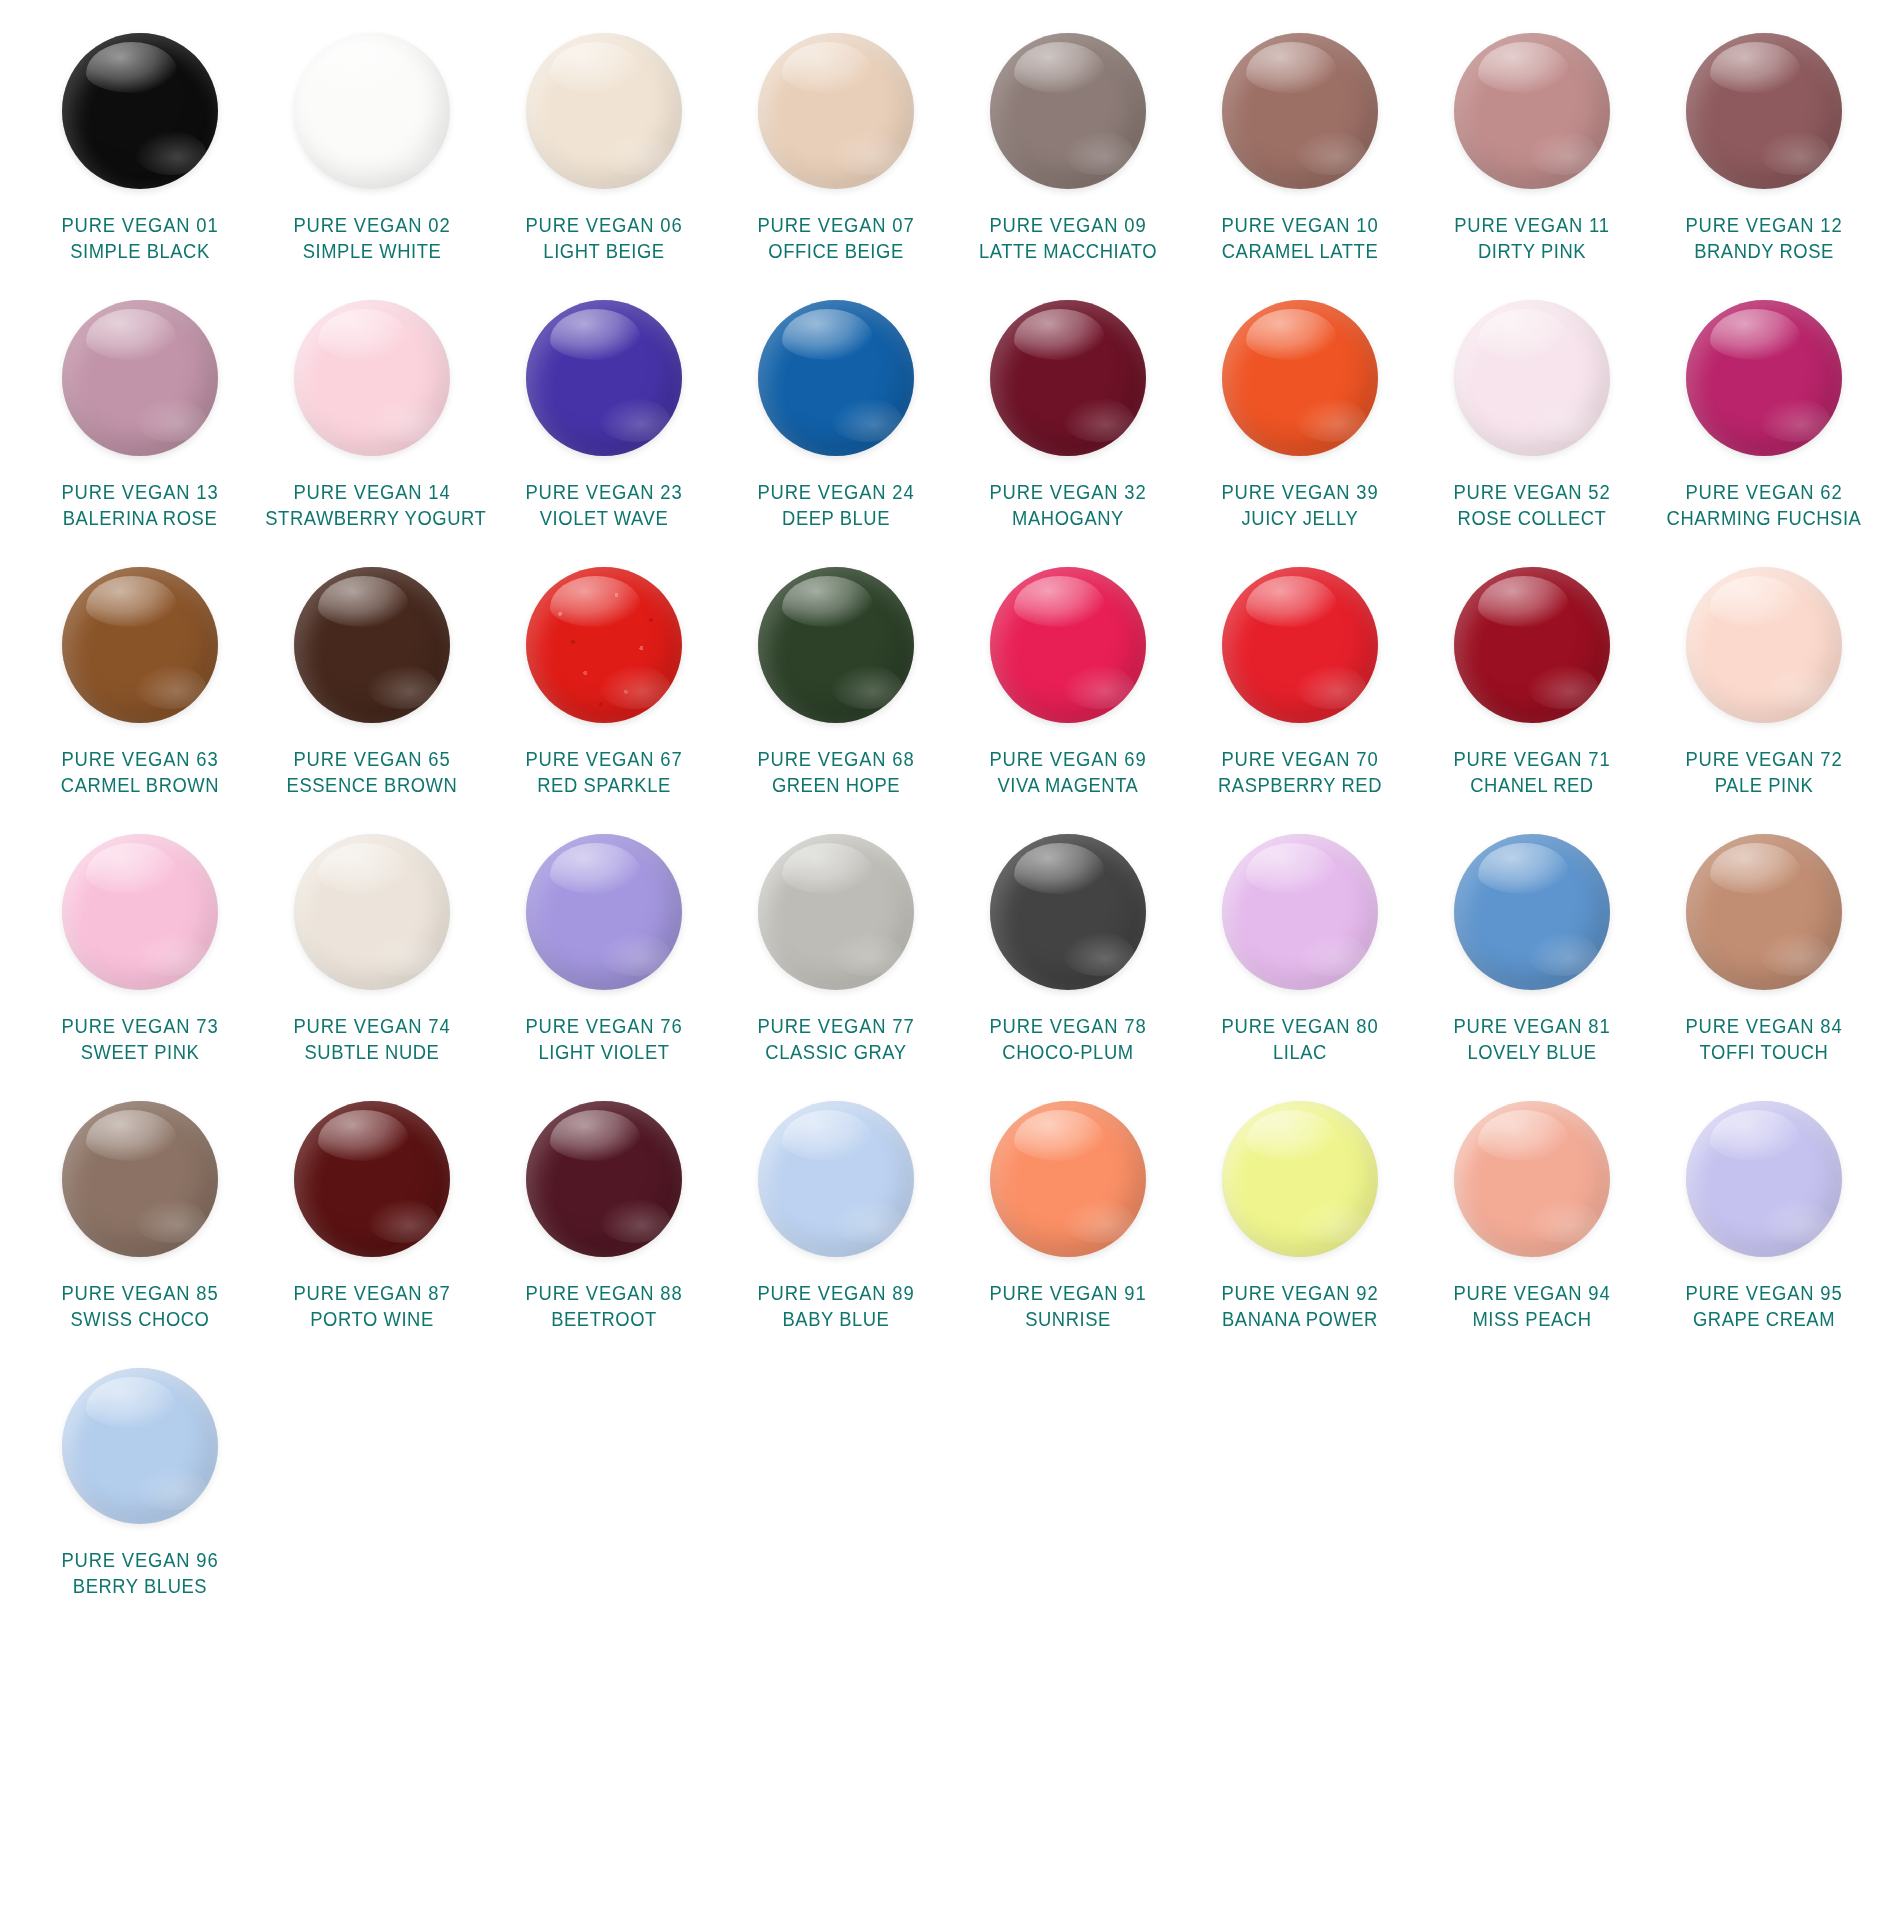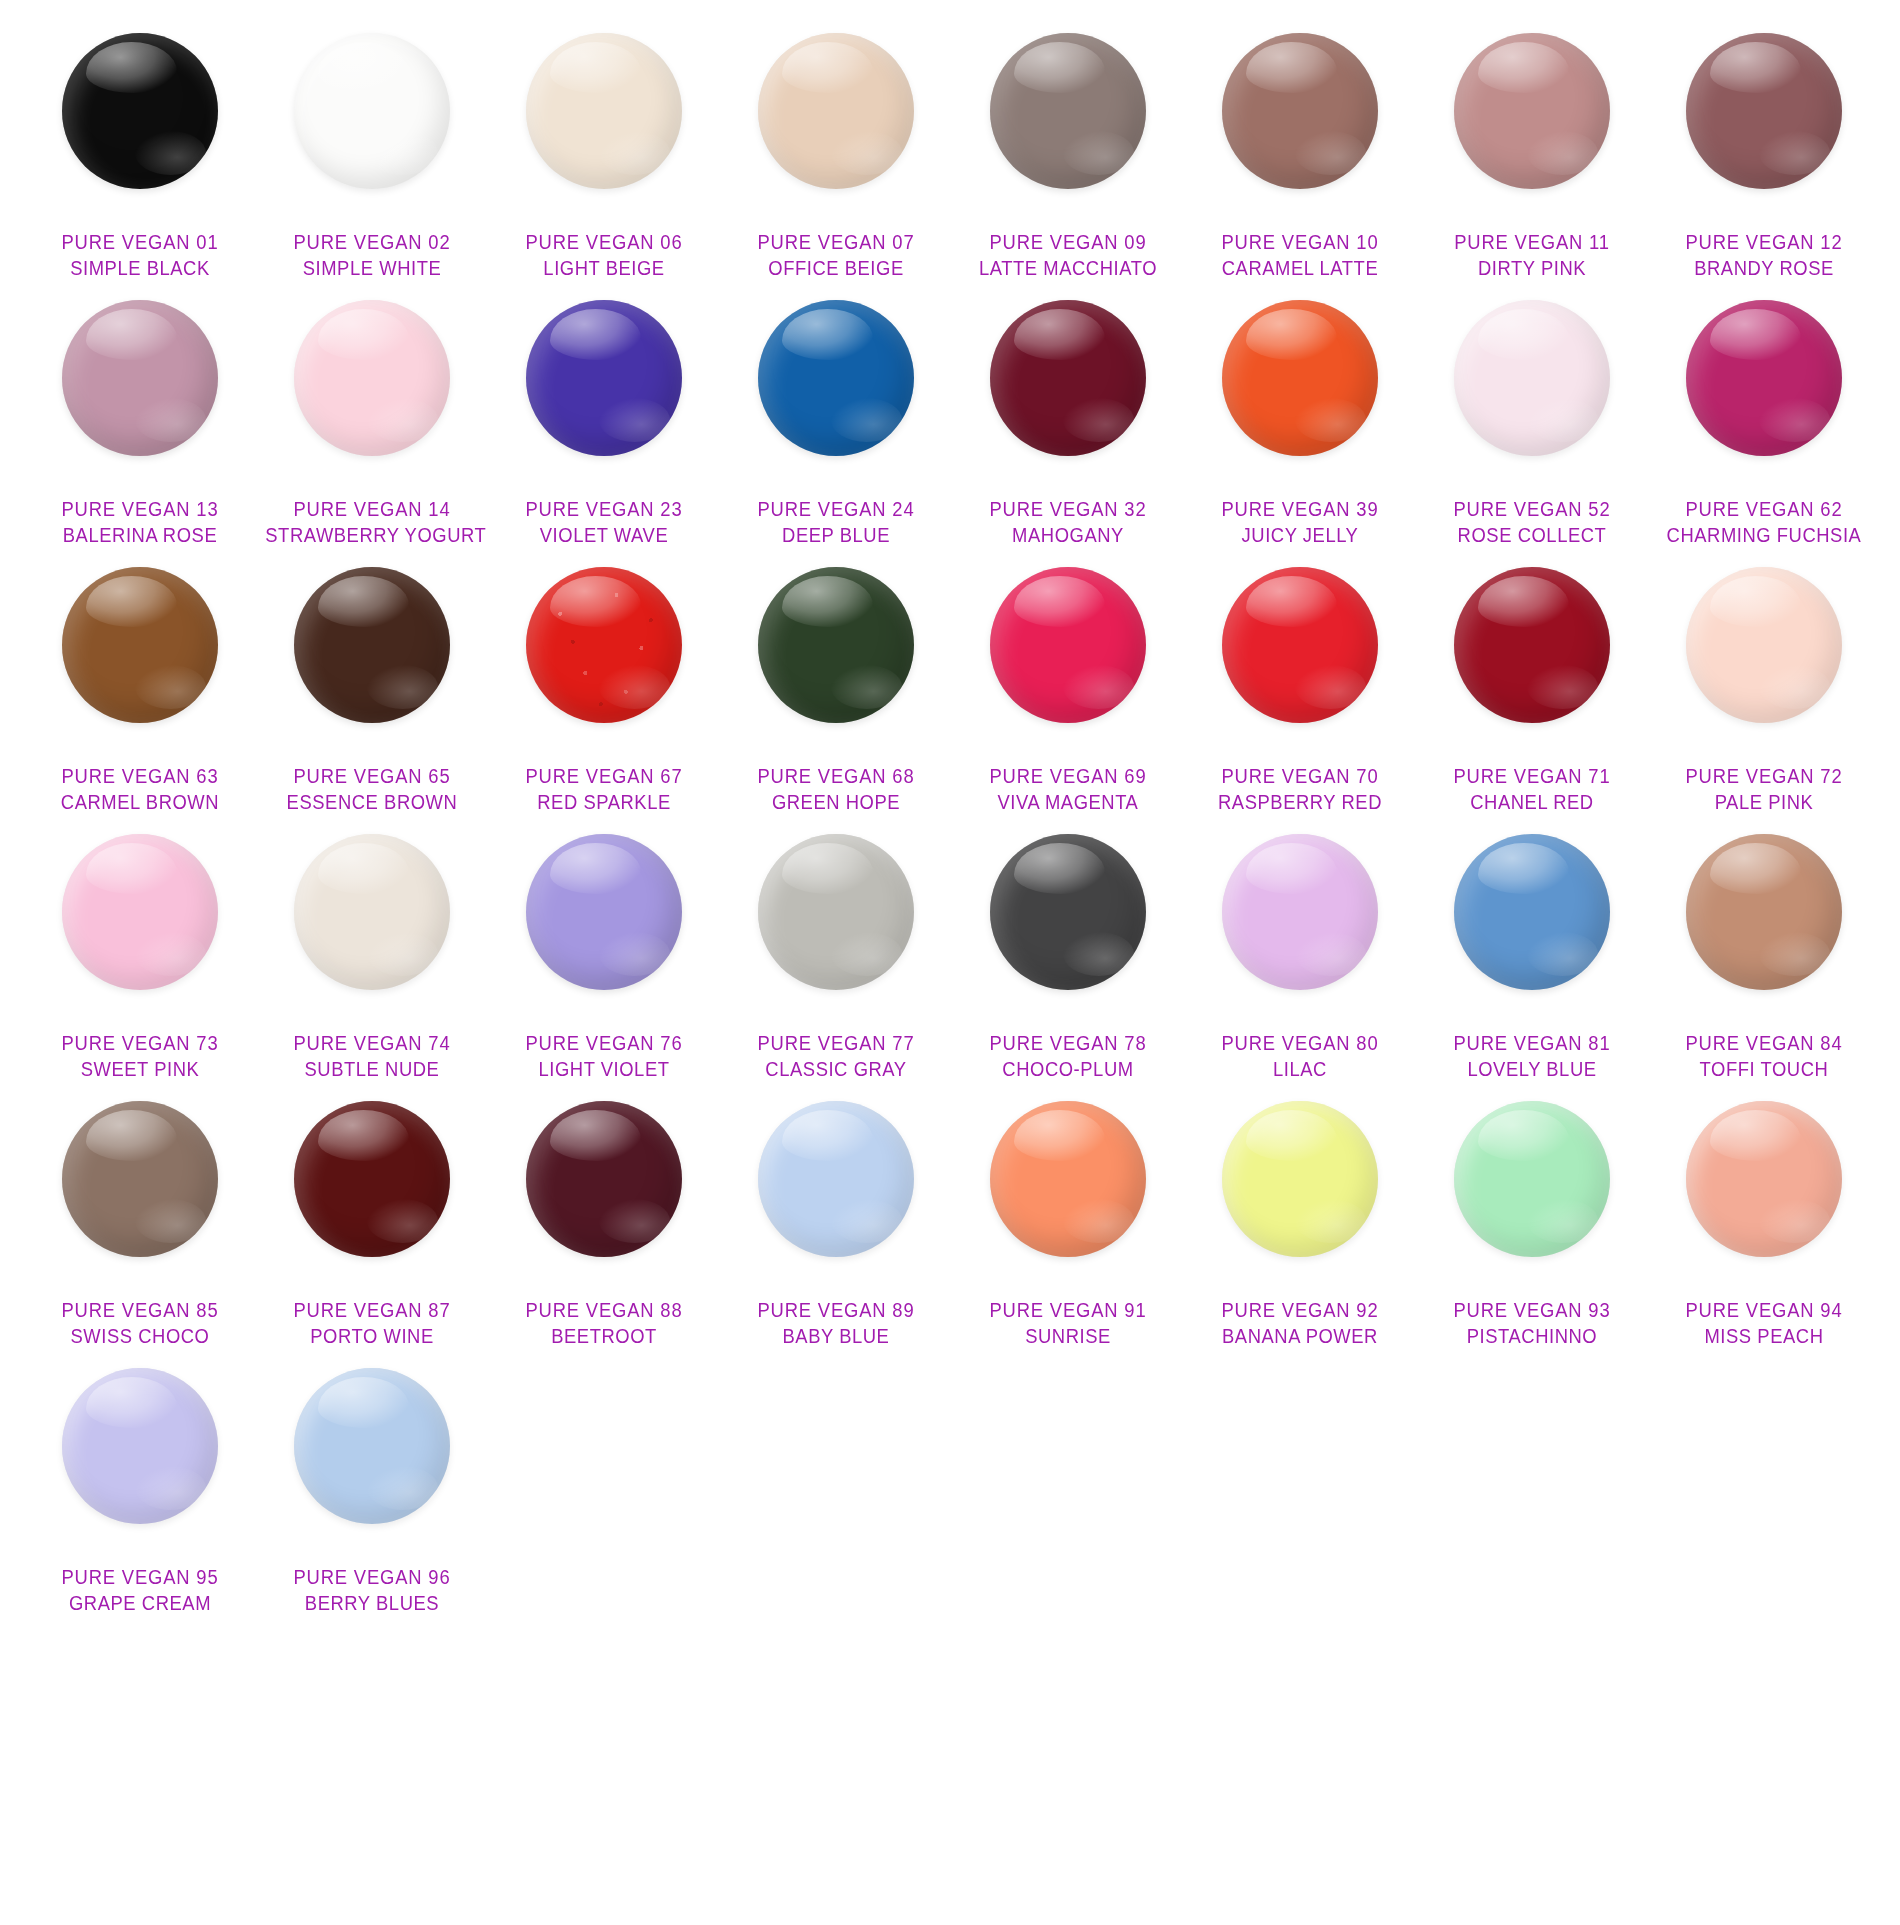--- a/index.html
+++ b/index.html
@@ -106,24 +106,24 @@
       radial-gradient(circle at 58% 18%, rgba(255,255,255,0.26) 0 2px, transparent 2px),
       radial-gradient(circle at 74% 52%, rgba(255,255,255,0.28) 0 2px, transparent 2px),
       radial-gradient(circle at 38% 68%, rgba(255,255,255,0.24) 0 2px, transparent 2px),
       radial-gradient(circle at 64% 80%, rgba(255,255,255,0.22) 0 2px, transparent 2px),
       radial-gradient(circle at 30% 48%, rgba(0,0,0,0.16) 0 2px, transparent 2px),
       radial-gradient(circle at 80% 34%, rgba(0,0,0,0.14) 0 2px, transparent 2px),
       radial-gradient(circle at 48% 88%, rgba(0,0,0,0.12) 0 2px, transparent 2px);
   }
 
   .labels {
-    margin-top: 35px;
+    margin-top: 18px;
     text-align: center;
     line-height: 1.32;
-    color: #a21caf;
+    color: #0f766e;
     width: 232px;
   }
 
   .code {
     font-family: "Liberation Sans", sans-serif;
     font-size: 20px;
     letter-spacing: 0.9px;
     font-weight: 400;
     white-space: nowrap;
     transform: scaleX(0.92);
@@ -480,29 +480,20 @@
         <div class="dot-wrap">
           <div class="dot light-dot" style="background-color: rgb(239, 245, 140);"></div>
         </div>
         <div class="labels">
           <div class="code">PURE VEGAN 92</div>
           <div class="name">BANANA POWER</div>
         </div>
       </div>
       <div class="swatch-cell">
         <div class="dot-wrap">
-          <div class="dot light-dot" style="background-color: rgb(168, 235, 188);"></div>
-        </div>
-        <div class="labels">
-          <div class="code">PURE VEGAN 93</div>
-          <div class="name">PISTACHINNO</div>
-        </div>
-      </div>
-      <div class="swatch-cell">
-        <div class="dot-wrap">
           <div class="dot light-dot" style="background-color: rgb(243, 171, 150);"></div>
         </div>
         <div class="labels">
           <div class="code">PURE VEGAN 94</div>
           <div class="name">MISS PEACH</div>
         </div>
       </div>
       <div class="swatch-cell">
         <div class="dot-wrap">
           <div class="dot light-dot" style="background-color: rgb(197, 194, 239);"></div>

